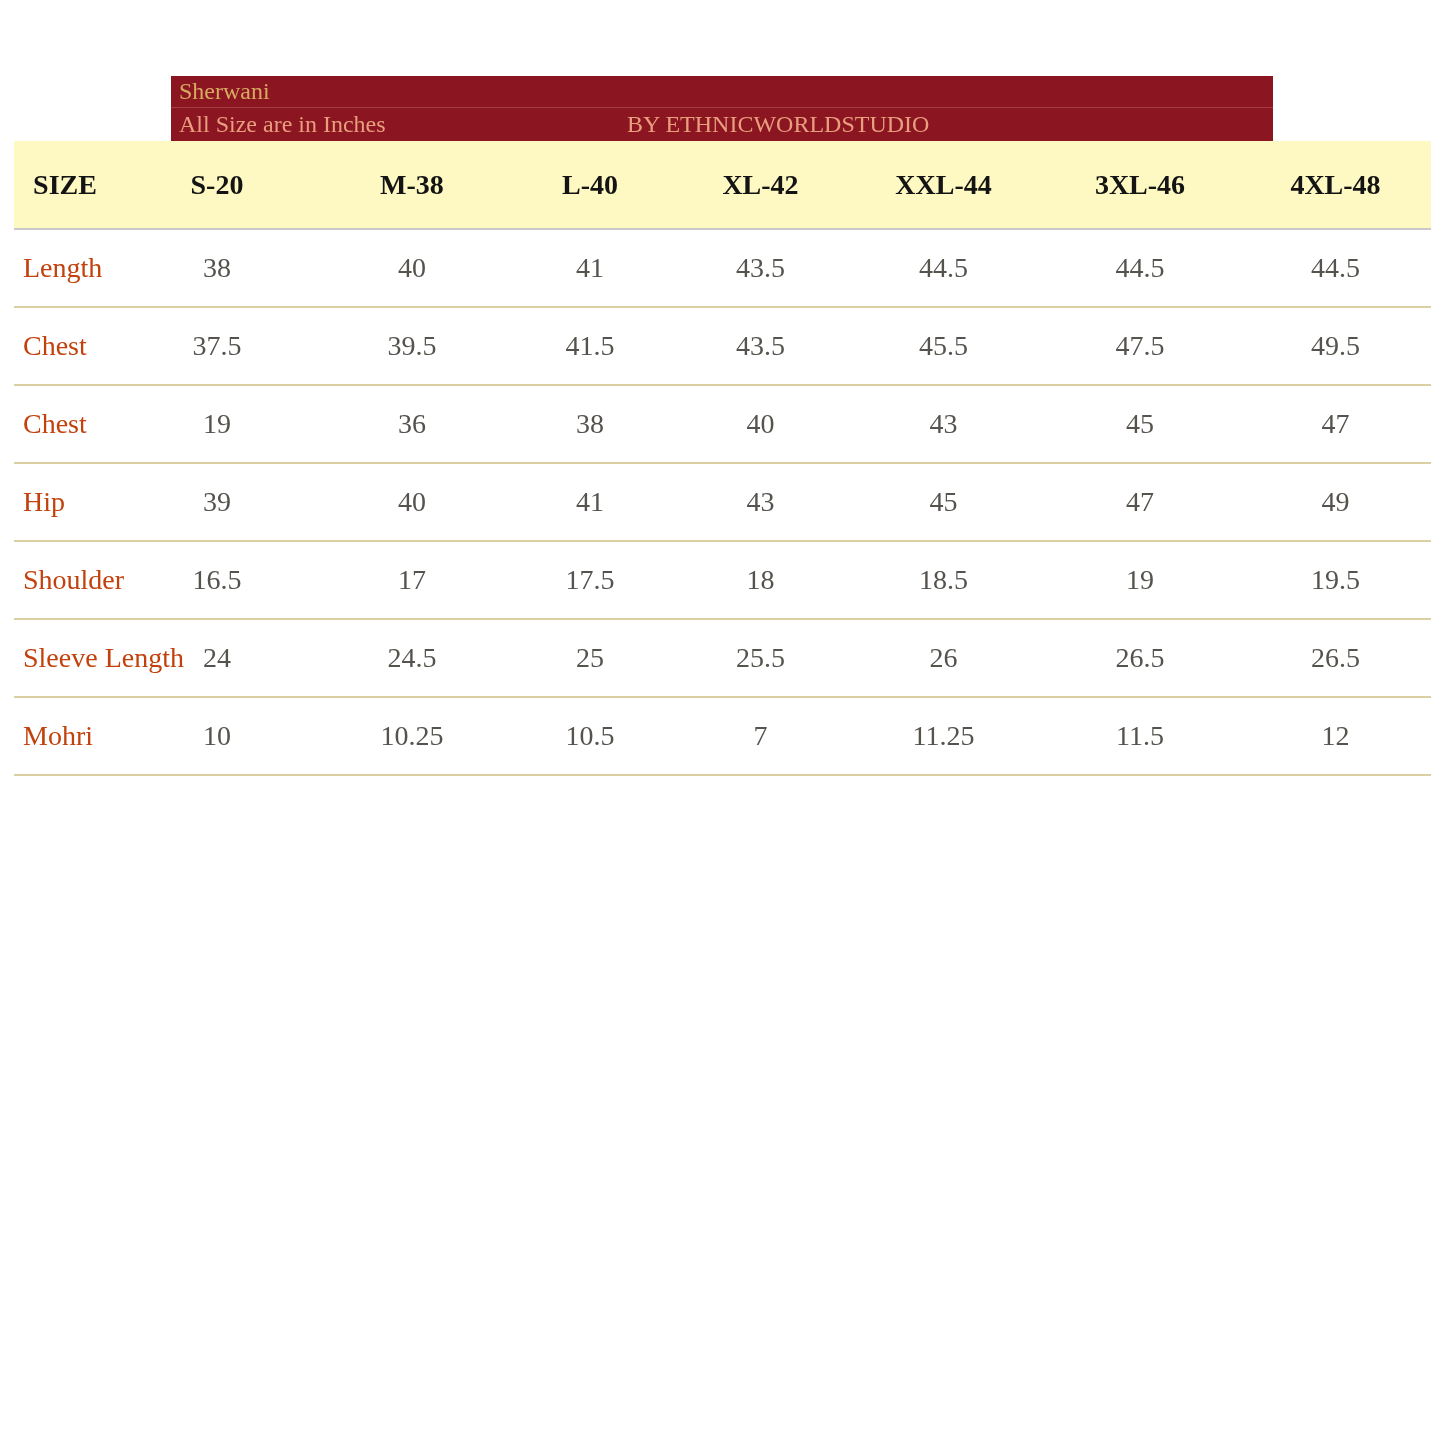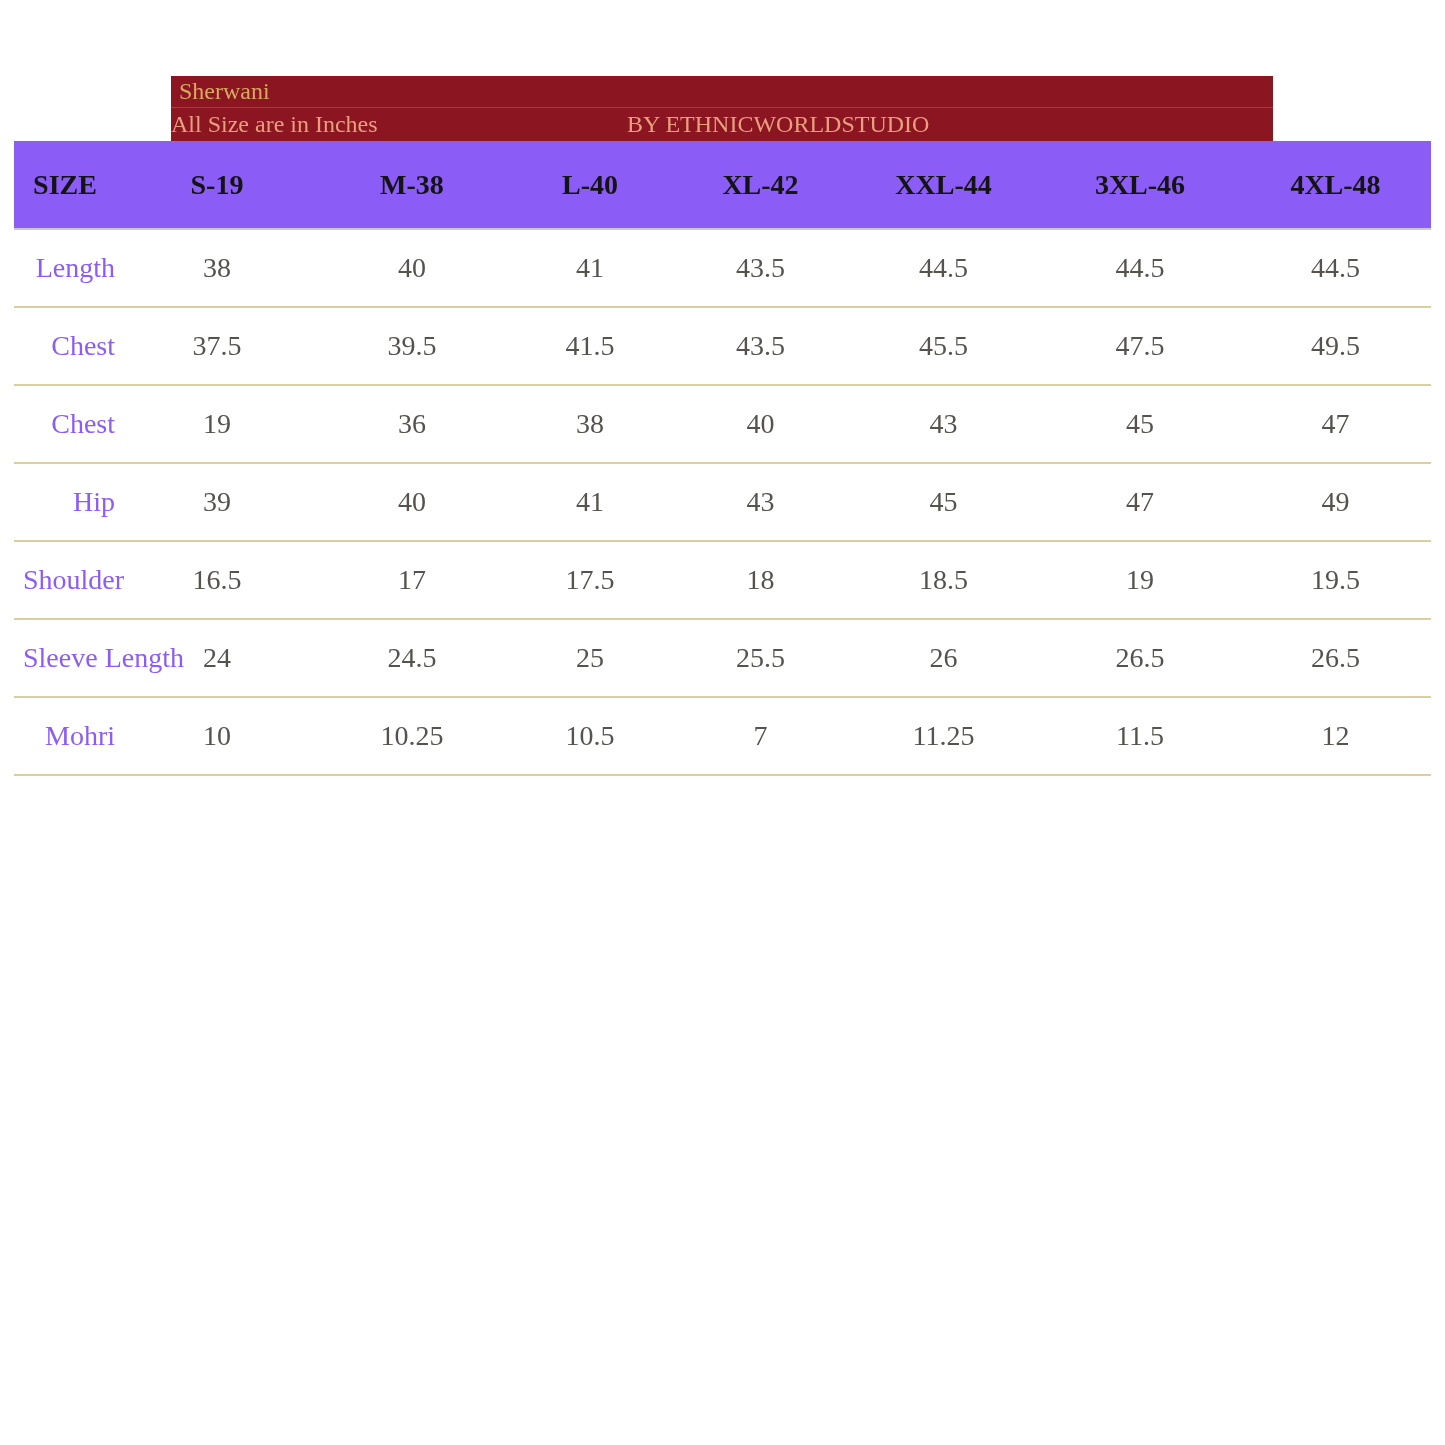--- a/index.html
+++ b/index.html
@@ -32,20 +32,21 @@
     padding-left: 8px;
     font-size: 24px;
     color: #d6ab60;
     border-bottom: 1px solid #a53b42;
     white-space: nowrap;
   }
   .banner-line2 {
     position: relative;
     height: 33px;
     line-height: 33px;
+    padding-left: 8px;
     font-size: 24px;
     color: #e89f7d;
     white-space: nowrap;
   }
   .banner-brand {
     position: absolute;
     left: 456px;
     top: 0;
   }
 
@@ -61,21 +62,21 @@
   col.c0 { width: 102px; }
   col.c1 { width: 202px; }
   col.c2 { width: 188px; }
   col.c3 { width: 168px; }
   col.c4 { width: 173px; }
   col.c5 { width: 193px; }
   col.c6 { width: 200px; }
   col.c7 { width: 191px; }
 
   thead th {
-    background: #8b5cf6;
+    background: #fef9c3;
     height: 85px;
     font-size: 28px;
     font-weight: bold;
     color: #141414;
     text-align: center;
     vertical-align: middle;
     border-bottom: 2px solid #c9c9c9;
     white-space: nowrap;
   }
   tbody td {
@@ -83,23 +84,23 @@
     font-size: 28px;
     color: #56534e;
     text-align: center;
     vertical-align: middle;
     border-bottom: 2px solid #d9cfa0;
     background: #ffffff;
     white-space: nowrap;
     overflow: visible;
   }
   tbody td.label {
-    text-align: right;
+    text-align: left;
     padding-left: 9px;
-    color: #8b5cf6;
+    color: #c2410c;
   }
 </style>
 </head>
 <body>
 
 <div class="page">
 
   <div class="banner">
     <div class="banner-line1">Sherwani</div>
     <div class="banner-line2">
@@ -115,21 +116,21 @@
         <col class="c2">
         <col class="c3">
       <col class="c4">
         <col class="c5">
         <col class="c6">
         <col class="c7">
     </colgroup>
     <thead>
       <tr id="header-row">
           <th>SIZE</th>
-          <th>S-19</th>
+          <th>S-20</th>
           <th>M-38</th>
           <th>L-40</th>
           <th>XL-42</th>
           <th>XXL-44</th>
           <th>3XL-46</th>
           <th>4XL-48</th>
         </tr>
     </thead>
     <tbody id="table-body">
         <tr>

